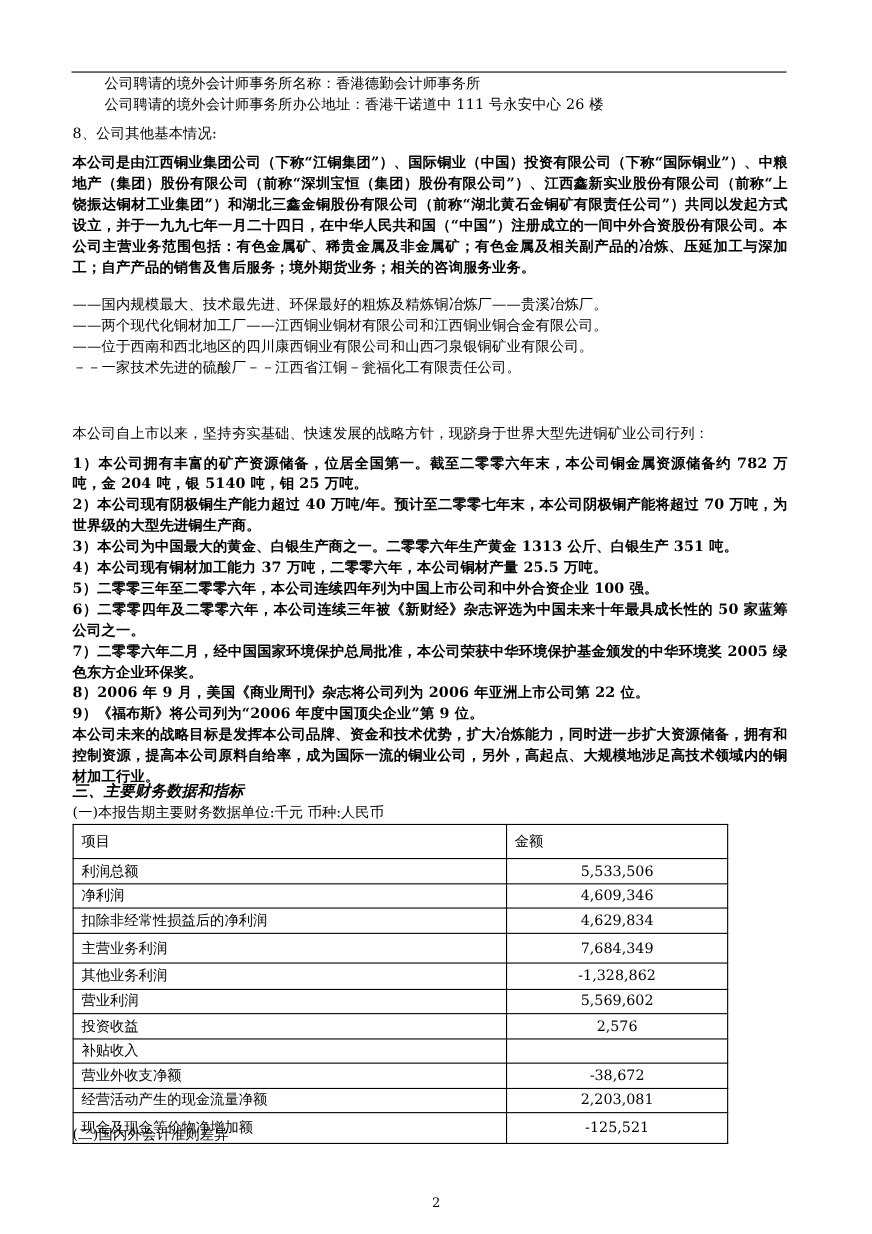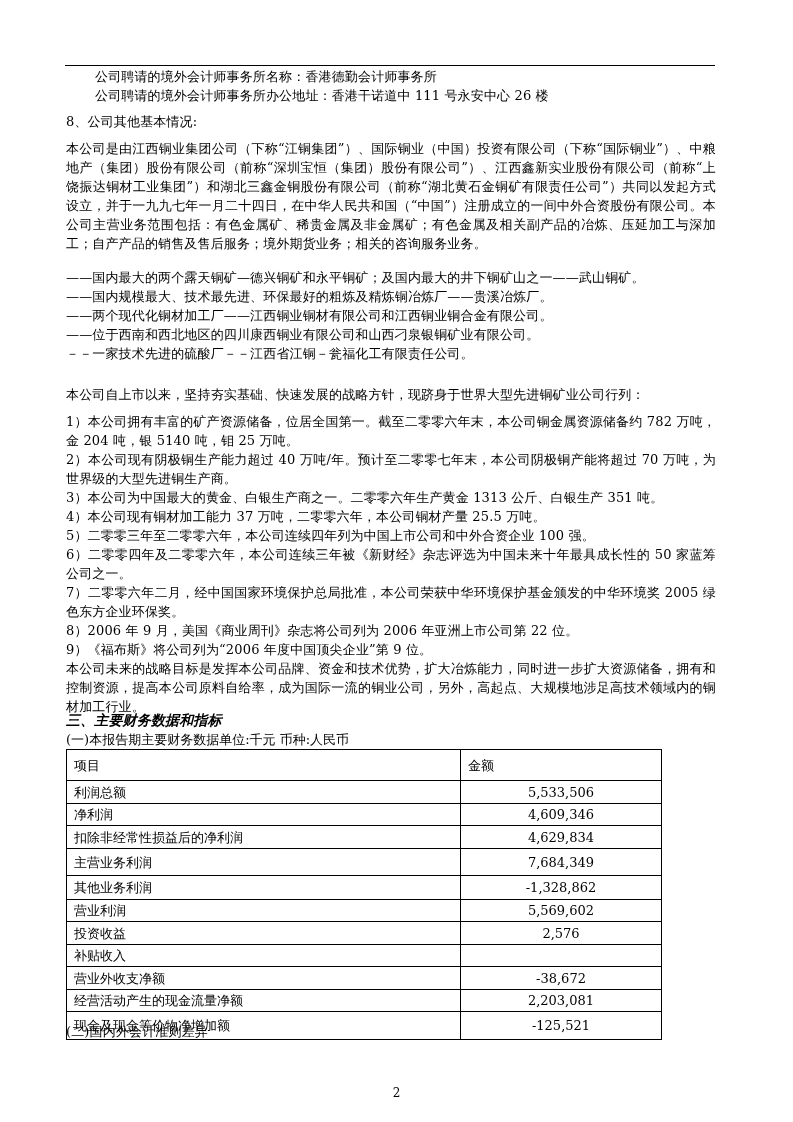--- a/index.html
+++ b/index.html
@@ -38,20 +38,21 @@
     .indent {
       padding-left: 29px;
     }
     p {
       margin: 0;
       letter-spacing: 0.15px;
     }
     .justify {
       text-align: justify;
       text-align-last: left;
+      font-weight: bold;
     }
     .heading-bold {
       font-family: "DejaVu Sans", "Liberation Sans", sans-serif;
       font-weight: bold;
       font-size: 14px;
       font-style: italic;
     }
     .subhead-row {
       display: flex;
       justify-content: flex-start;
@@ -108,21 +109,20 @@
 
   <div class="block" style="top:112px;">
     <p>8、公司其他基本情况:</p>
   </div>
 
   <div class="block" style="top:139px;">
     <p class="justify">本公司是由江西铜业集团公司（下称“江铜集团”）、国际铜业（中国）投资有限公司（下称“国际铜业”）、中粮地产（集团）股份有限公司（前称“深圳宝恒（集团）股份有限公司”）、江西鑫新实业股份有限公司（前称“上饶振达铜材工业集团”）和湖北三鑫金铜股份有限公司（前称“湖北黄石金铜矿有限责任公司”）共同以发起方式设立，并于一九九七年一月二十四日，在中华人民共和国（“中国”）注册成立的一间中外合资股份有限公司。本公司主营业务范围包括：有色金属矿、稀贵金属及非金属矿；有色金属及相关副产品的冶炼、压延加工与深加工；自产产品的销售及售后服务；境外期货业务；相关的咨询服务业务。</p>
   </div>
 
   <div class="block" style="top:268px;">
-    <p>——国内最大的两个露天铜矿—德兴铜矿和永平铜矿；及国内最大的井下铜矿山之一——武山铜矿。</p>
     <p>——国内规模最大、技术最先进、环保最好的粗炼及精炼铜冶炼厂——贵溪冶炼厂。</p>
     <p>——两个现代化铜材加工厂——江西铜业铜材有限公司和江西铜业铜合金有限公司。</p>
     <p>——位于西南和西北地区的四川康西铜业有限公司和山西刁泉银铜矿业有限公司。</p>
     <p>－－一家技术先进的硫酸厂－－江西省江铜－瓮福化工有限责任公司。</p>
   </div>
 
   <div class="block" style="top:385px;">
     <p>本公司自上市以来，坚持夯实基础、快速发展的战略方针，现跻身于世界大型先进铜矿业公司行列：</p>
   </div>
 

